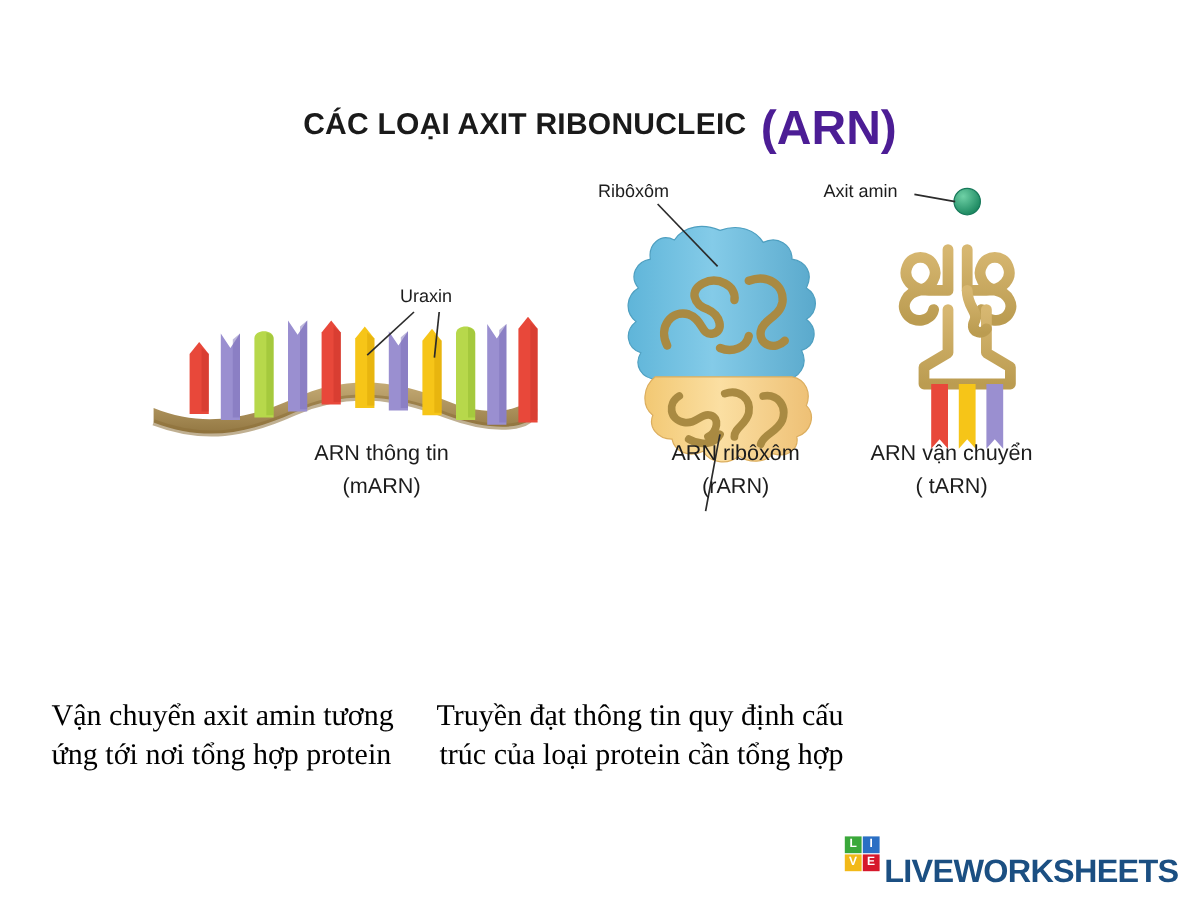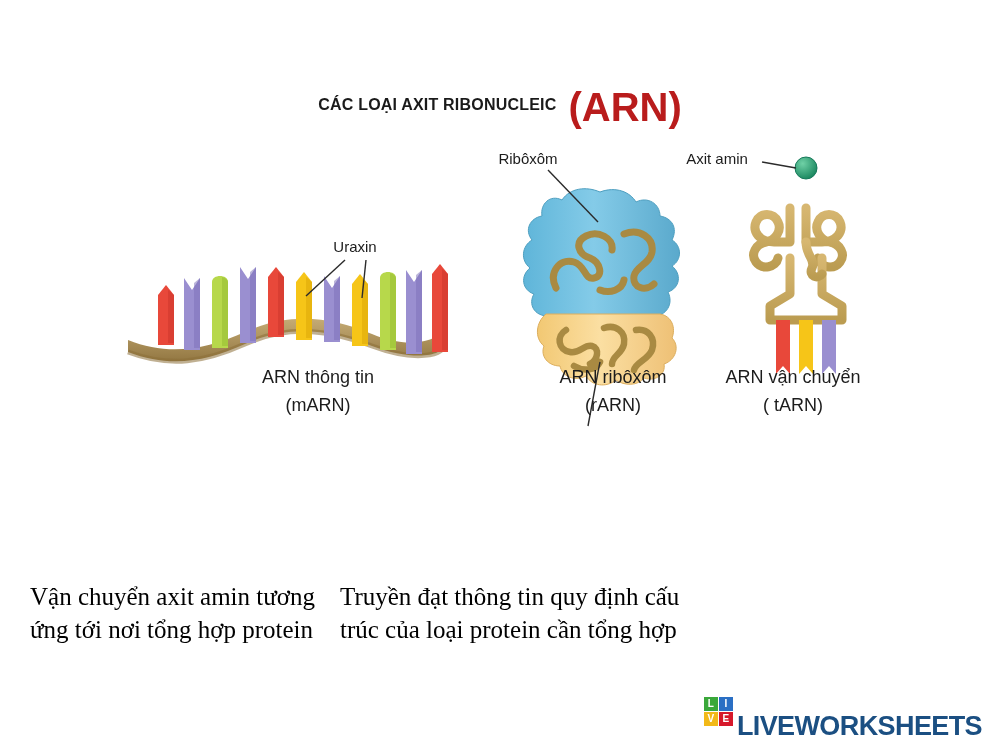--- a/index.html
+++ b/index.html
@@ -20,21 +20,21 @@
     position: absolute;
     left: 0;
     top: 82px;
     width: 1000px;
     text-align: center;
     white-space: nowrap;
   }
   #title-main {
     font-family: "Liberation Sans", sans-serif;
     font-weight: bold;
-    font-size: 16px;
+    font-size: 25px;
     letter-spacing: 0.2px;
     color: #1a1a1a;
     vertical-align: middle;
   }
   #title-abbr {
     font-family: "Liberation Sans", sans-serif;
     font-weight: bold;
     font-size: 40px;
     color: #d6182b;
     vertical-align: middle;
@@ -65,34 +65,34 @@
   }
   .leader {
     stroke: #2b2b2b;
     stroke-width: 1.4;
     fill: none;
   }
 
   
   #answers {
     position: absolute;
-    left: 0;
+    left: 13px;
     top: 580px;
     width: 902px;
     display: flex;
   }
   .answer-col {
     font-family: "Liberation Serif", serif;
     font-size: 25px;
     line-height: 1.33;
     color: #000000;
   }
   #answer-col-0 { width: 330px; padding-left: 30px; box-sizing: border-box; }
   #answer-col-1 { width: 310px; padding-left: 30px; box-sizing: border-box; }
-  #answer-col-2 { width: 360px; padding-left: 10px; box-sizing: border-box; }
+  #answer-col-2 { width: 360px; padding-left: 10px; box-sizing: border-box; text-align: right; }
 
   
   #footer-logo {
     position: absolute;
     right: 18px;
     bottom: 8px;
     display: flex;
     align-items: center;
   }
   #logo-tiles {
@@ -118,21 +118,21 @@
     font-size: 27px;
     letter-spacing: -0.6px;
     color: #1b4f82;
     margin-top: 31px;
   }
 </style>
 </head>
 <body>
 
 <div id="title-row">
-  <span id="title-main" style="color: rgb(26, 26, 26);">CÁC LOẠI AXIT RIBONUCLEIC</span><span id="title-abbr" style="color: #b91c1c;">(ARN)</span>
+  <span id="title-main" style="color: rgb(26, 26, 26);">CÁC LOẠI AXIT RIBONUCLEIC</span><span id="title-abbr" style="color: #4c1d95;">(ARN)</span>
 </div>
 
 <div id="diagram">
 <svg id="diagram-svg" width="1000" height="300" viewBox="0 0 1000 300" xmlns="http://www.w3.org/2000/svg">
   <defs>
     <linearGradient id="gradBlue" x1="0" y1="0" x2="1" y2="0">
       <stop offset="0%" stop-color="#5fb5d9"></stop>
       <stop offset="45%" stop-color="#84cbe8"></stop>
       <stop offset="100%" stop-color="#5aa9cc"></stop>
     </linearGradient>

